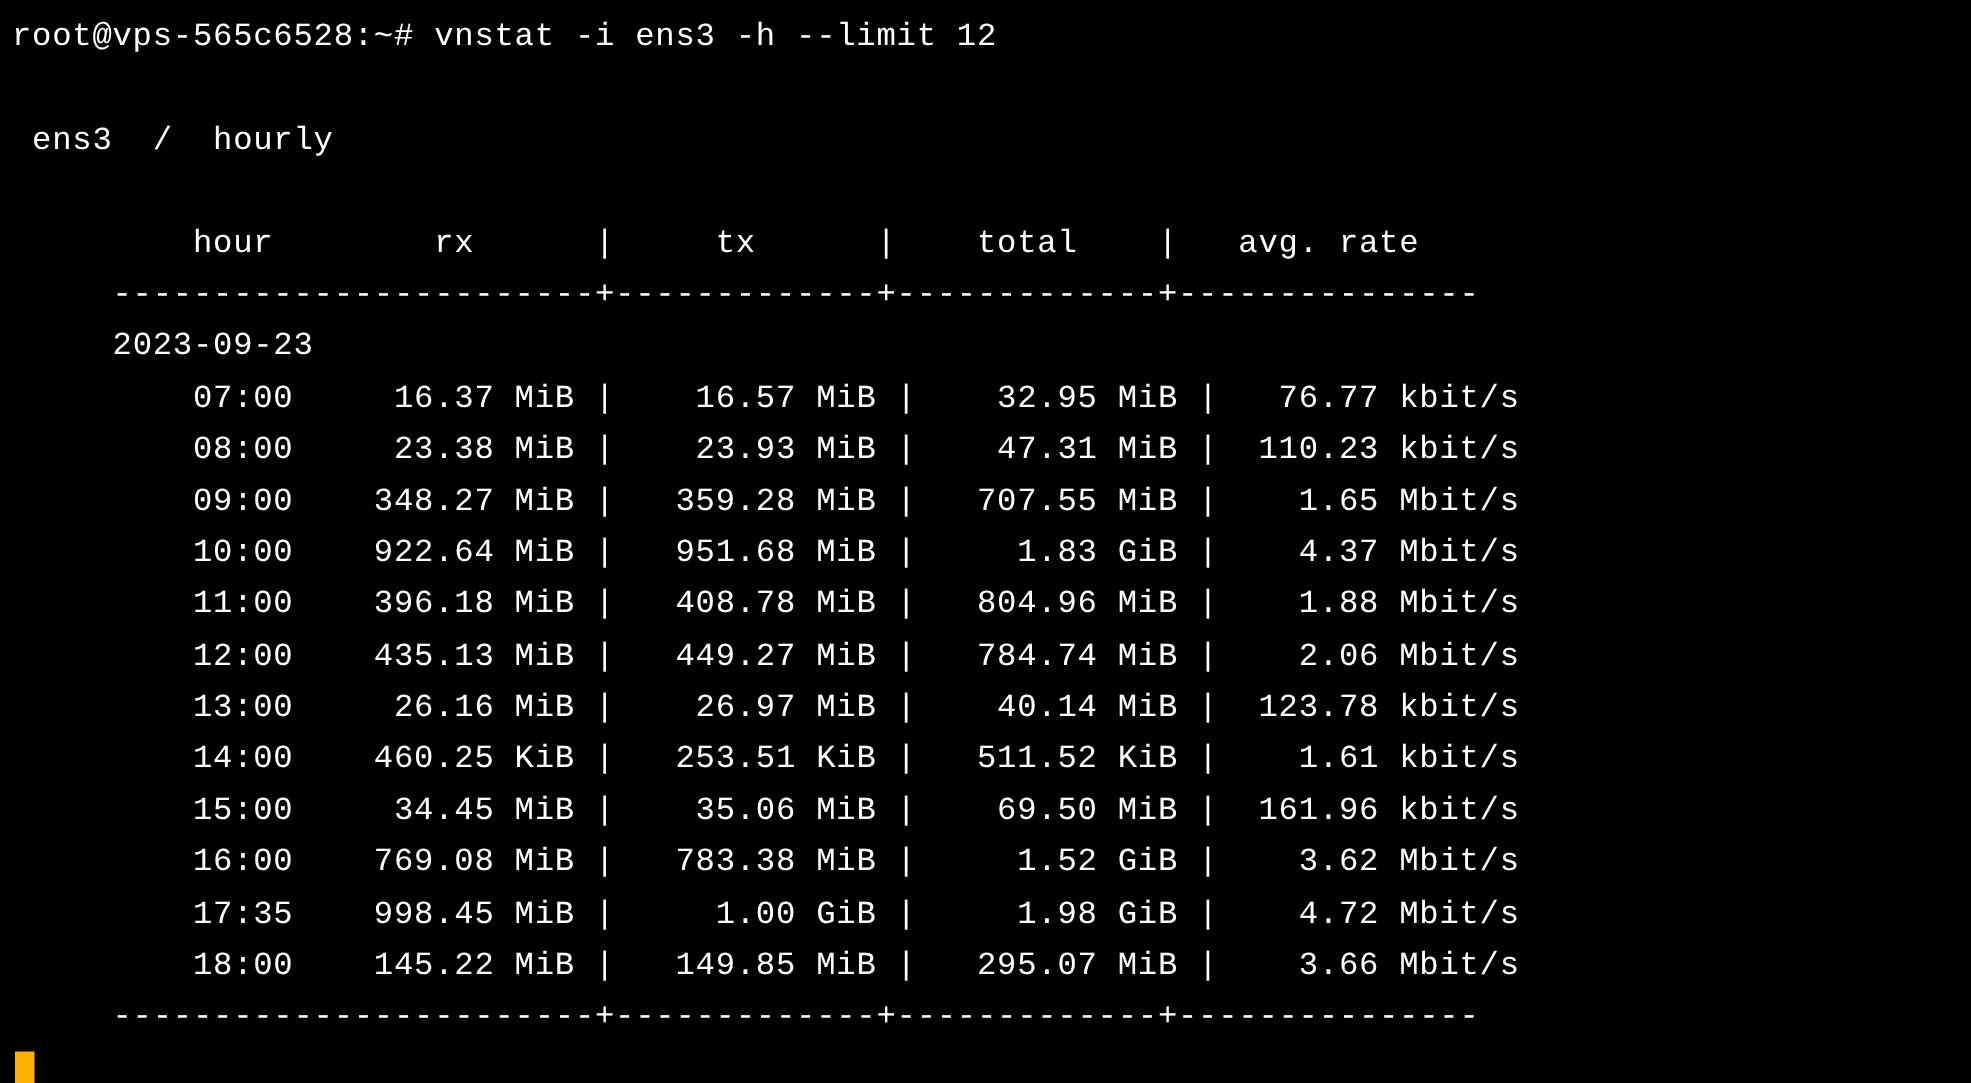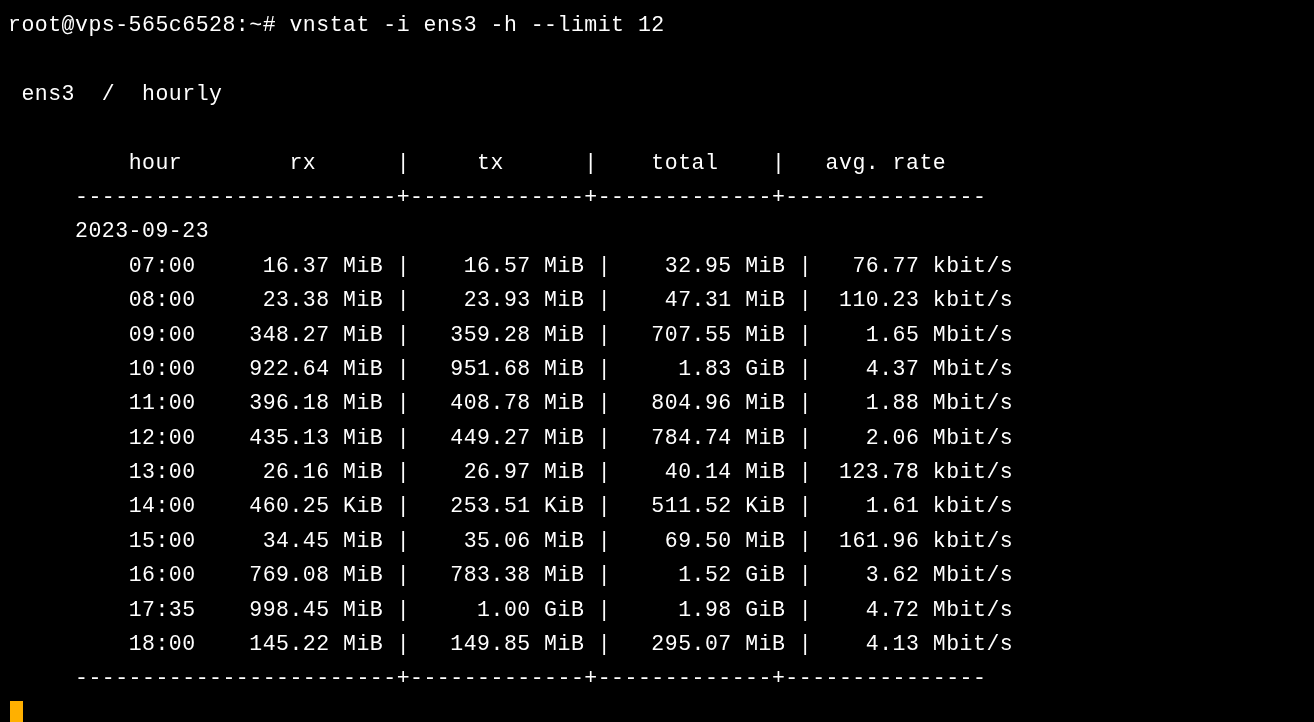--- a/index.html
+++ b/index.html
@@ -40,15 +40,15 @@
 <span>         <span>08:00</span><span>     23.38 MiB</span> |<span>    23.93 MiB</span> |<span>    47.31 MiB</span> |<span>  110.23 kbit/s</span></span>
 <span>         <span>09:00</span><span>    348.27 MiB</span> |<span>   359.28 MiB</span> |<span>   707.55 MiB</span> |<span>    1.65 Mbit/s</span></span>
 <span>         <span>10:00</span><span>    922.64 MiB</span> |<span>   951.68 MiB</span> |<span>     1.83 GiB</span> |<span>    4.37 Mbit/s</span></span>
 <span>         <span>11:00</span><span>    396.18 MiB</span> |<span>   408.78 MiB</span> |<span>   804.96 MiB</span> |<span>    1.88 Mbit/s</span></span>
 <span>         <span>12:00</span><span>    435.13 MiB</span> |<span>   449.27 MiB</span> |<span>   784.74 MiB</span> |<span>    2.06 Mbit/s</span></span>
 <span>         <span>13:00</span><span>     26.16 MiB</span> |<span>    26.97 MiB</span> |<span>    40.14 MiB</span> |<span>  123.78 kbit/s</span></span>
 <span>         <span>14:00</span><span>    460.25 KiB</span> |<span>   253.51 KiB</span> |<span>   511.52 KiB</span> |<span>    1.61 kbit/s</span></span>
 <span>         <span>15:00</span><span>     34.45 MiB</span> |<span>    35.06 MiB</span> |<span>    69.50 MiB</span> |<span>  161.96 kbit/s</span></span>
 <span>         <span>16:00</span><span>    769.08 MiB</span> |<span>   783.38 MiB</span> |<span>     1.52 GiB</span> |<span>    3.62 Mbit/s</span></span>
 <span>         <span>17:35</span><span>    998.45 MiB</span> |<span>     1.00 GiB</span> |<span>     1.98 GiB</span> |<span>    4.72 Mbit/s</span></span>
-<span>         <span>18:00</span><span>    145.22 MiB</span> |<span>   149.85 MiB</span> |<span>   295.07 MiB</span> |<span>    4.13 Mbit/s</span></span>
+<span>         <span>18:00</span><span>    145.22 MiB</span> |<span>   149.85 MiB</span> |<span>   295.07 MiB</span> |<span>    3.66 Mbit/s</span></span>
      ------------------------+-------------+-------------+---------------
 <span class="cursor"></span></div>
 
 </body></html>

